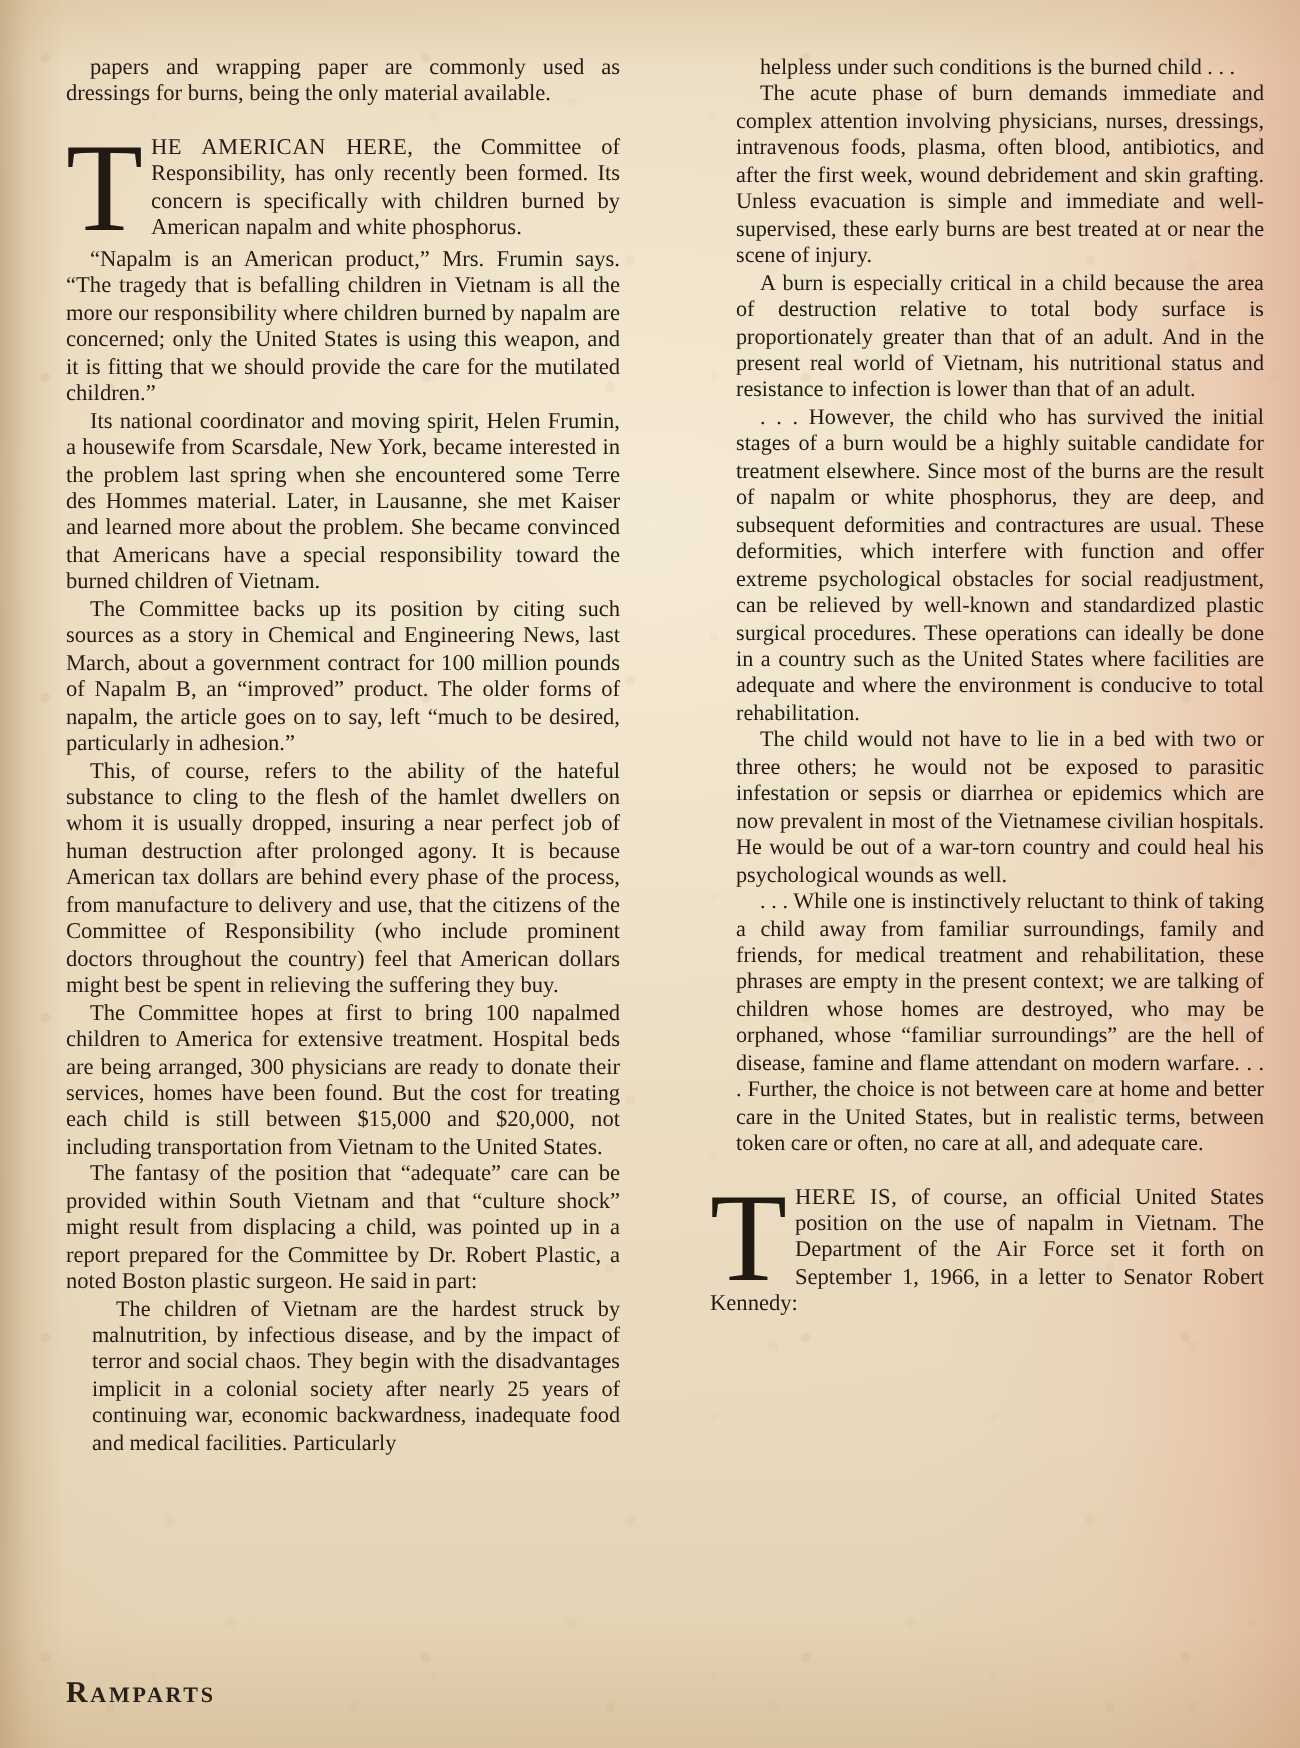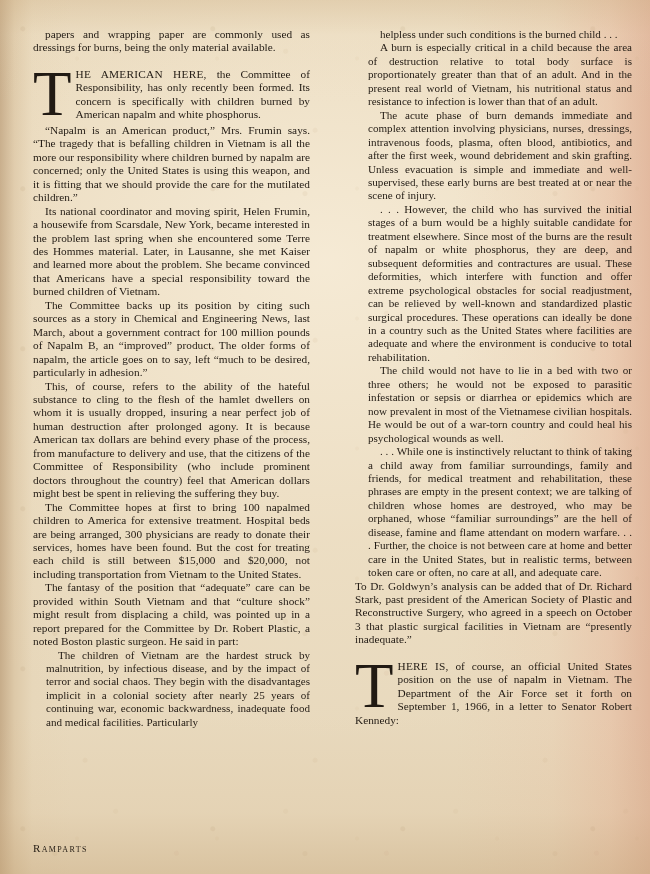--- a/index.html
+++ b/index.html
@@ -138,22 +138,22 @@
 
   
   .footer {
     position: absolute;
     left: 33px;
     top: 838px;
     width: 300px;
   }
   .folio {
     font-family: "Liberation Serif", "DejaVu Serif", serif;
-    font-size: 11px;
-    font-weight: normal;
+    font-size: 15px;
+    font-weight: bold;
     letter-spacing: 1.35px;
     font-variant: small-caps;
     color: #2b231a;
   }
 
   
   .scan {
     position: absolute;
     inset: 0;
     filter: blur(0.12px) contrast(1.02);
@@ -190,27 +190,26 @@
         <p>The fantasy of the position that “adequate” care can be provided within South Vietnam and that “culture shock” might result from displacing a child, was pointed up in a report prepared for the Committee by Dr. Robert Plastic, a noted Boston plastic surgeon. He said in part:</p>
 
         <p class="extract">The children of Vietnam are the hardest struck by malnutrition, by infectious disease, and by the impact of terror and social chaos. They begin with the disadvantages implicit in a colonial society after nearly 25 years of continuing war, economic backwardness, inadequate food and medical facilities. Particularly</p>
 
       </div>
 
       <div class="col col-right">
 
         <p class="extract noindent">helpless under such conditions is the burned child . . .</p>
 
+        <p class="extract">The acute phase of burn demands immediate and complex attention involving physicians, nurses, dressings, intravenous foods, plasma, often blood, antibiotics, and after the first week, wound debridement and skin grafting. Unless evacuation is simple and immediate and well-supervised, these early burns are best treated at or near the scene of injury.</p>
         <p class="extract">A burn is especially critical in a child because the area of destruction relative to total body surface is proportionately greater than that of an adult. And in the present real world of Vietnam, his nutritional status and resistance to infection is lower than that of an adult.</p>
-        <p class="extract">The acute phase of burn demands immediate and complex attention involving physicians, nurses, dressings, intravenous foods, plasma, often blood, antibiotics, and after the first week, wound debridement and skin grafting. Unless evacuation is simple and immediate and well-supervised, these early burns are best treated at or near the scene of injury.</p>
         <p class="extract">. . . However, the child who has survived the initial stages of a burn would be a highly suitable candidate for treatment elsewhere. Since most of the burns are the result of napalm or white phosphorus, they are deep, and subsequent deformities and contractures are usual. These deformities, which interfere with function and offer extreme psychological obstacles for social readjustment, can be relieved by well-known and standardized plastic surgical procedures. These operations can ideally be done in a country such as the United States where facilities are adequate and where the environment is conducive to total rehabilitation.</p>
         <p class="extract">The child would not have to lie in a bed with two or three others; he would not be exposed to parasitic infestation or sepsis or diarrhea or epidemics which are now prevalent in most of the Vietnamese civilian hospitals. He would be out of a war-torn country and could heal his psychological wounds as well.</p>
         <p class="extract">. . . While one is instinctively reluctant to think of taking a child away from familiar surroundings, family and friends, for medical treatment and rehabilitation, these phrases are empty in the present context; we are talking of children whose homes are destroyed, who may be orphaned, whose “familiar surroundings” are the hell of disease, famine and flame attendant on modern warfare. . . . Further, the choice is not between care at home and better care in the United States, but in realistic terms, between token care or often, no care at all, and adequate care.</p>
 
-        <p class="noindent">To Dr. Goldwyn’s analysis can be added that of Dr. Richard Stark, past president of the American Society of Plastic and Reconstructive Surgery, who agreed in a speech on October 3 that plastic surgical facilities in Vietnam are “presently inadequate.”</p>
 
         <div class="spacer-lg"></div>
 
         <div class="dropcap-block">
           <span class="dropcap">T</span>
           <p><span class="smallcaps">HERE IS,</span><span> of course, an official United States position on the use of napalm in Vietnam. The Department of the Air Force set it forth on September 1, 1966, in a letter to Senator Robert Kennedy:</span></p>
         </div>
 
       </div>
     </div>

